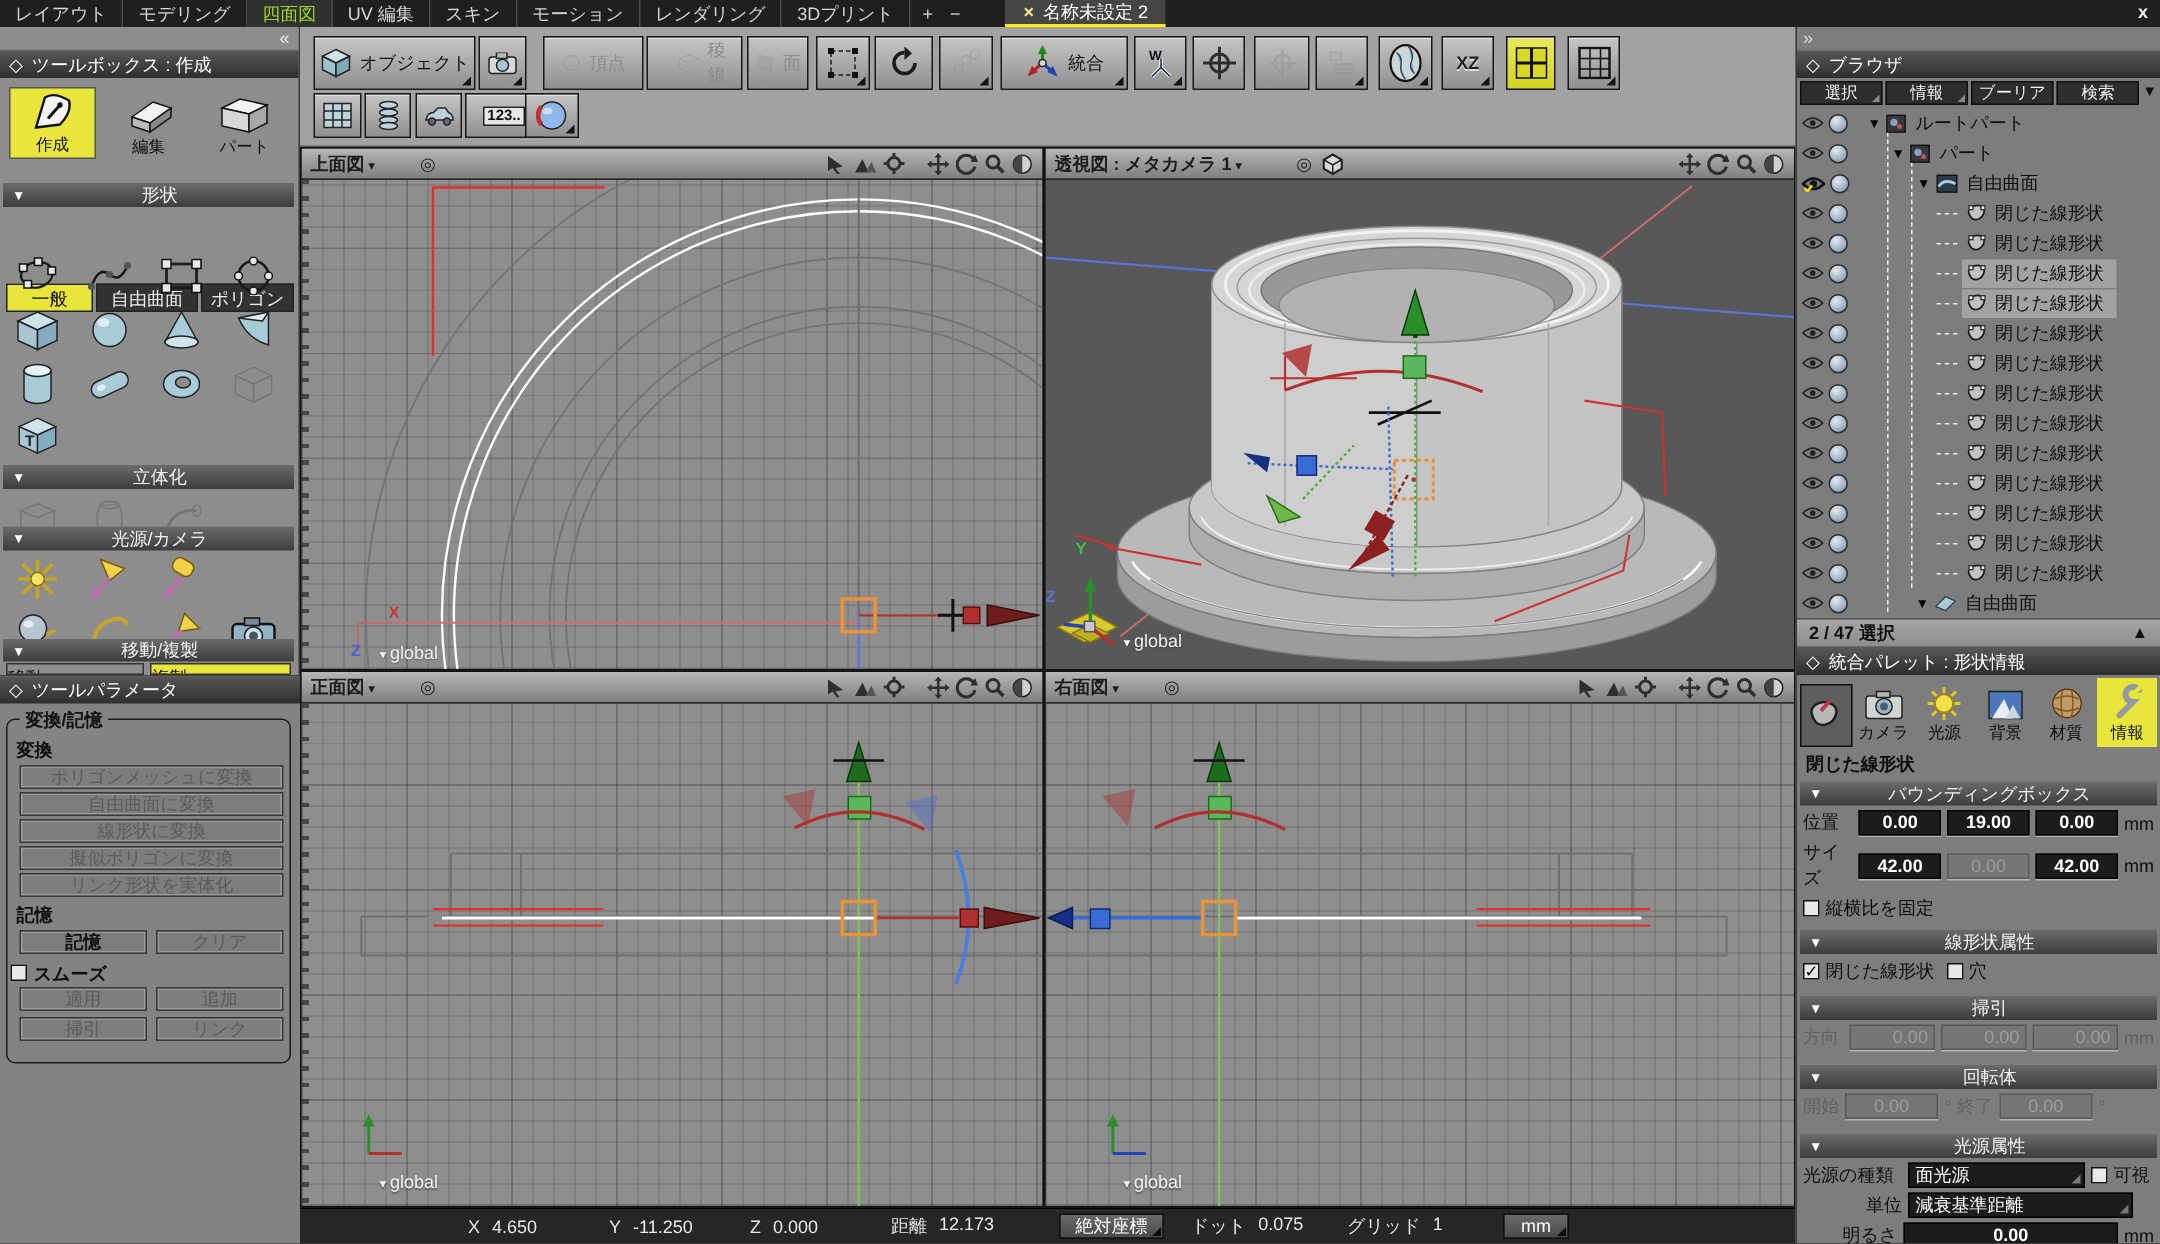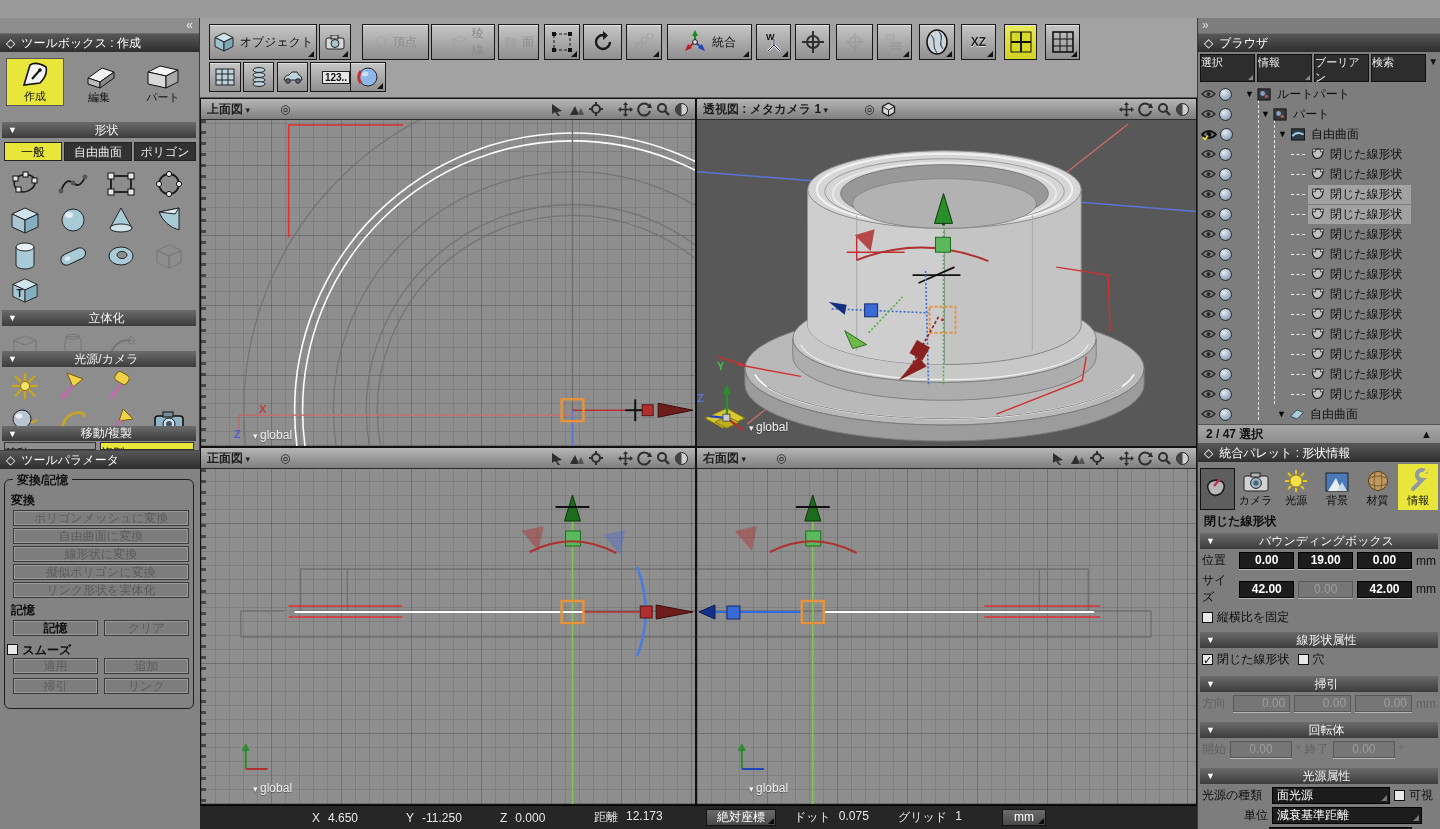--- a/index.html
+++ b/index.html
@@ -39,21 +39,21 @@
   .lab{font-size:12px;color:#0d0d0d;}
   .lab.dis{color:#616161;}
   .btn3d{background:#7d7d7d;border:1px solid #3a3a3a;box-shadow:inset 0 0 0 1px #9b9b9b;font-size:12px;color:#5c5c5c;text-align:center;}
   .btn3d.en{color:#111;font-weight:bold;}
 
   
   #leftpanel{left:0;top:18px;width:200px;height:811px;background:#8d8d8d;border-right:1px solid #3a3a3a;}
   #lcollapse{height:16px;background:#8d8d8d;color:#eee;font-size:12px;text-align:right;padding-right:6px;border-bottom:1px solid #6d6d6d;}
   .tbx-tab{position:absolute;width:58px;height:48px;display:flex;flex-direction:column;align-items:center;justify-content:flex-end;font-size:11px;color:#111;padding-bottom:1px;}
   .tbx-tab.sel{background:#e9e63b;border:1px solid #555;}
-  .shape-tab{position:absolute;height:19px;font-size:12px;text-align:center;line-height:18px;border:1px solid #222;}
+  .shape-tab{position:absolute;height:19px;font-size:12px;text-align:center;line-height:18px;border:1px solid #222;margin-top:47px;}
   .shape-tab.sel{background:#e9e63b;color:#000;}
   .shape-tab.unsel{background:#323232;color:#eee;}
   .tool-ico{position:absolute;width:38px;height:32px;display:flex;align-items:center;justify-content:center;}
 
   
   #toolparams{left:0;top:432px;width:200px;height:397px;background:#838383;border-top:1px solid #444;}
   #tp-group{position:absolute;left:4px;top:28px;width:190px;height:230px;border:1px solid #1d1d1d;border-radius:6px;}
   #tp-group-title{position:absolute;left:8px;top:-8px;background:#838383;padding:0 4px;font-size:12px;font-weight:bold;color:#111;}
   .tpbtn{position:absolute;left:8px;width:176px;height:16px;line-height:14px;}
   .tpbtn.half{width:85px;}
@@ -81,21 +81,21 @@
   
   #statusbar{left:200px;top:805px;width:997px;height:24px;background:#262626;border-top:1px solid #000;display:flex;align-items:center;color:#e8e8e8;font-size:12px;gap:8px;padding-left:112px;}
   #statusbar .pair{display:flex;gap:8px;width:86px;}
   .sbtn{background:linear-gradient(#6a6a6a,#4a4a4a);border:1px solid #111;color:#fff;padding:0 10px;height:17px;line-height:15px;position:relative;}
   .sbtn::after{content:"";position:absolute;right:1px;bottom:1px;border-left:6px solid transparent;border-bottom:6px solid #0a0a0a;}
 
   
   #rightpanel{left:1197px;top:18px;width:243px;height:811px;background:#7d7d7d;border-left:1px solid #3a3a3a;}
   #rcollapse{height:16px;color:#ddd;font-size:12px;padding-left:4px;border-bottom:1px solid #6d6d6d;}
   .rtabs{display:flex;gap:2px;padding:2px 2px;background:#7d7d7d;}
-  .rtab{flex:1;background:#2d2d2d;color:#f0f0f0;font-size:11px;height:28px;line-height:15px;border:1px solid #111;position:relative;}
+  .rtab{flex:1;background:#2d2d2d;color:#f0f0f0;font-size:11px;text-align:center;height:16px;line-height:15px;border:1px solid #111;position:relative;}
   .rtab.cnr2::after{content:"";position:absolute;right:1px;bottom:1px;border-left:5px solid transparent;border-bottom:5px solid #888;}
   #tree{position:relative;height:340px;overflow:hidden;background:#7d7d7d;}
   .trow{position:relative;height:20px;display:flex;align-items:center;font-size:12px;color:#0e0e0e;gap:3px;padding-left:3px;}
   .trow .hlbox{display:flex;align-items:center;gap:4px;padding:1px 8px 1px 2px;}
   .trow.hl .hlbox{background:#a2a2a2;}
   .orb{width:13px;height:13px;border-radius:50%;background:radial-gradient(circle at 35% 30%,#e6edf4,#93a7ba 70%,#5c7186);border:1px solid #2e2e2e;flex:none;}
   .tri{font-size:9px;color:#000;}
   .conn{width:14px;border-bottom:1px dashed #ececec;height:0;flex:none;}
   .vline{position:absolute;width:0;border-left:1px dashed #ececec;}
   #selstatus{height:20px;background:linear-gradient(#a6a6a6,#8d8d8d);border-top:1px solid #555;border-bottom:1px solid #555;display:flex;align-items:center;font-size:12px;font-weight:bold;color:#101010;padding:0 8px;}
@@ -103,20 +103,36 @@
   .pal-tab{width:41px;height:46px;display:flex;flex-direction:column;align-items:center;justify-content:flex-end;font-size:11px;color:#0d0d0d;padding-bottom:2px;gap:1px;}
   .pal-tab.sel{background:#e9e63b;}
   .sechdr{height:16px;margin:0 2px;}
   .prow{display:flex;align-items:center;gap:4px;padding:0 4px;margin-top:3px;}
 </style>
 </head>
 <body>
 
 <div id="app">
 
+  <div id="menubar" class="abs">
+    <div class="mitem">レイアウト</div>
+    <div class="mitem">モデリング</div>
+    <div class="mitem active">四面図</div>
+    <div class="mitem">UV 編集</div>
+    <div class="mitem">スキン</div>
+    <div class="mitem">モーション</div>
+    <div class="mitem">レンダリング</div>
+    <div class="mitem">3Dプリント</div>
+    <div class="maddsub"><span>+</span> <span>−</span></div>
+    <div id="doctab">
+      <span class="x">×</span>
+      <span>名称未設定 2</span>
+    </div>
+    <span id="winclose">x</span>
+  </div>
 
   <div id="toolbar" class="abs">
     <div class="tb cnr" style="left:9px;top:6px;width:108px;">
       <svg width="22" height="22" viewBox="0 0 22 22">
           <polygon points="11,2 20,6.5 11,11 2,6.5" fill="#cfe3ea" stroke="#222"></polygon>
           <polygon points="2,6.5 11,11 11,20 2,15.5" fill="#9fc2cf" stroke="#222"></polygon>
           <polygon points="20,6.5 11,11 11,20 20,15.5" fill="#7fa8b8" stroke="#222"></polygon>
         </svg>
       <span>オブジェクト</span>
     </div>

